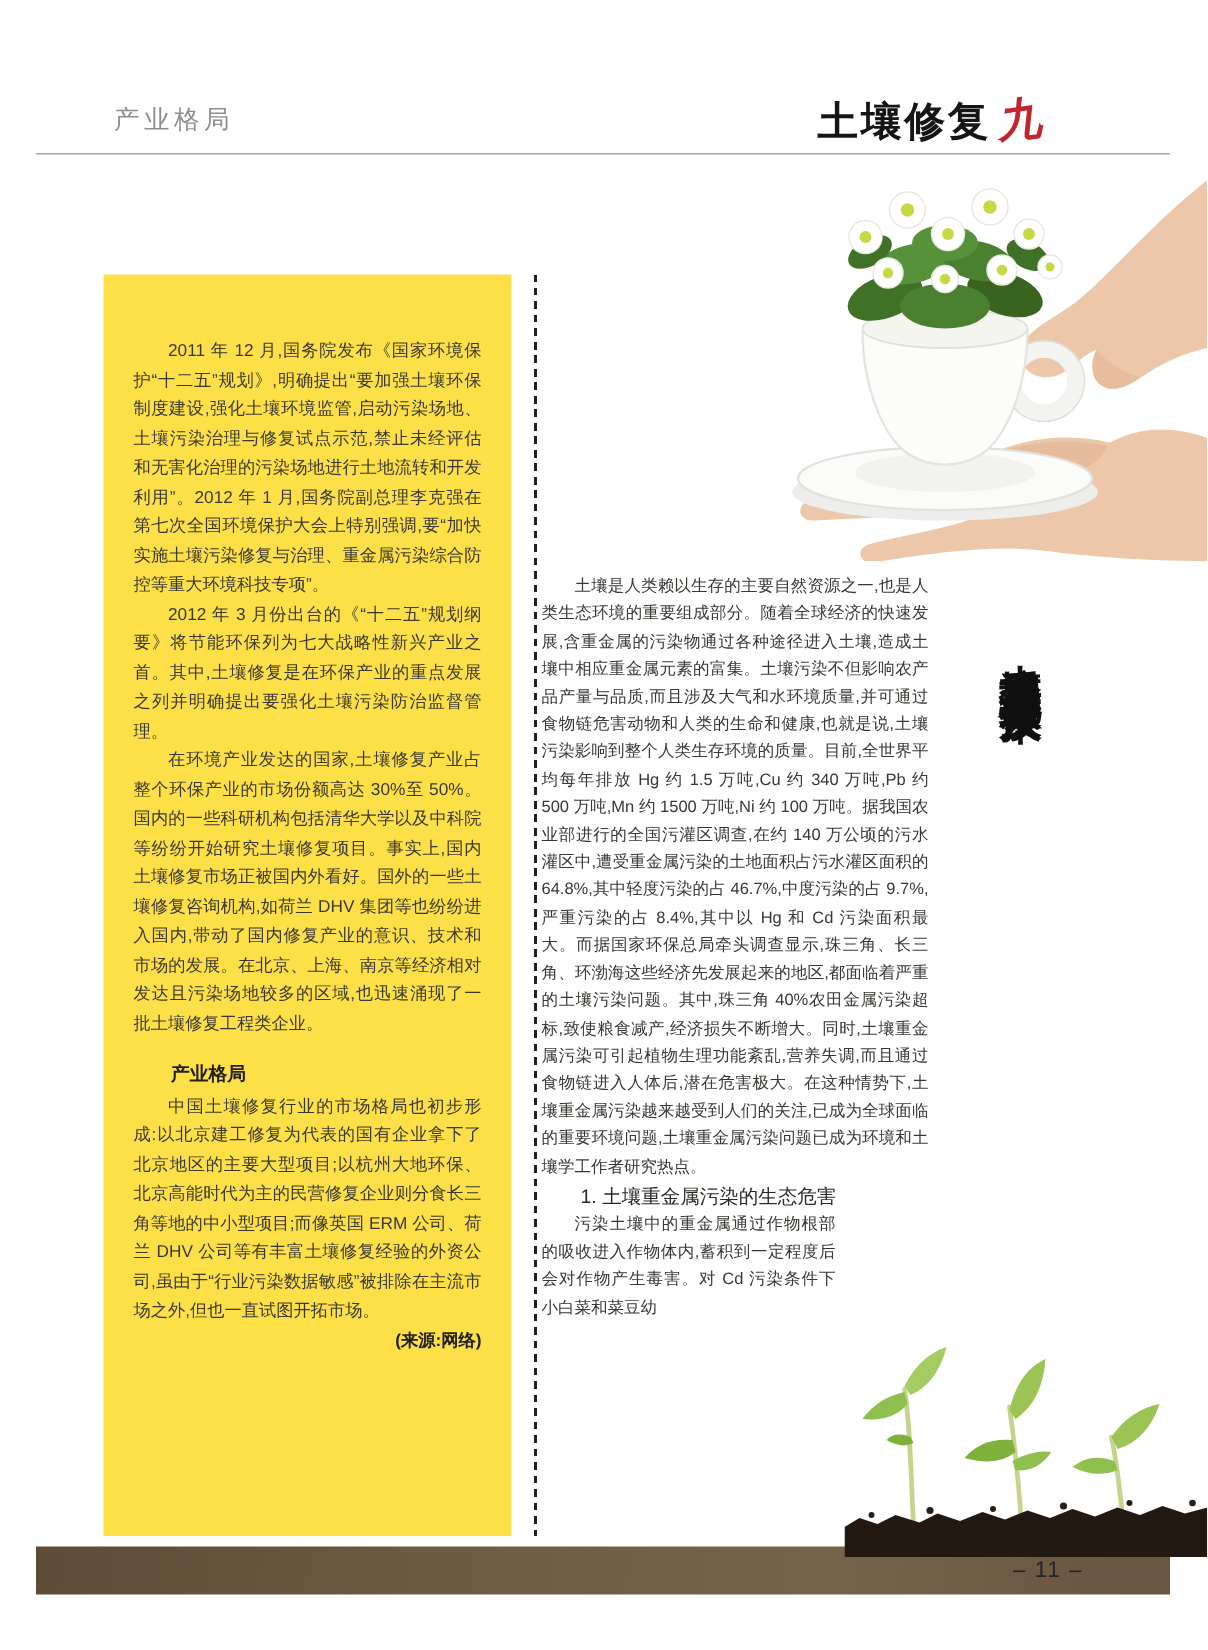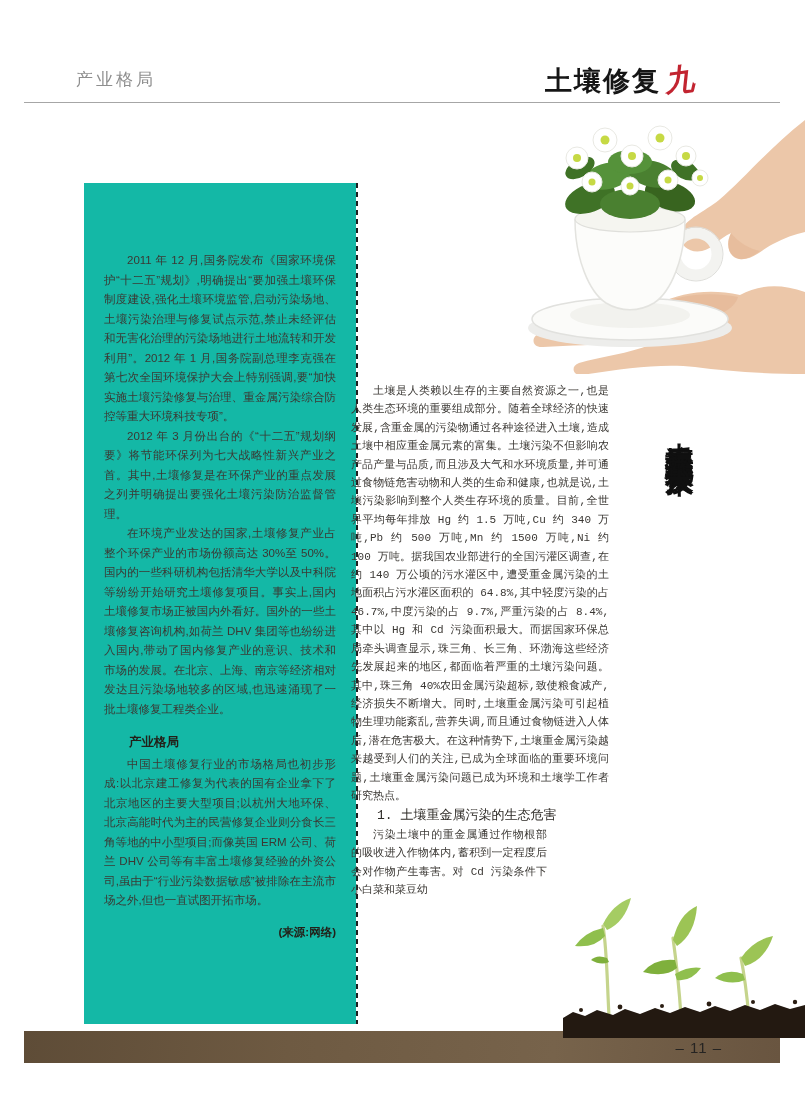--- a/index.html
+++ b/index.html
@@ -9,31 +9,31 @@
   
   .sec-label{position:absolute;left:76px;top:68px;font-size:17px;color:#8e8e8e;letter-spacing:3px;}
   .brand{position:absolute;left:545px;top:60px;display:flex;align-items:center;}
   .brand-text{font-size:27px;font-weight:700;color:#151515;letter-spacing:2px;
               font-family:"Liberation Sans","DejaVu Sans",sans-serif;}
   .brand-mark{font-size:30px;color:#c22430;font-style:italic;font-weight:700;margin-left:3px;
               font-family:"Liberation Serif","DejaVu Serif",serif;transform:rotate(-8deg);}
   .hrule{position:absolute;left:24px;top:102px;width:756px;height:1px;background:#a6a6a6;}
 
   
-  .panel{position:absolute;left:84px;top:183px;width:272px;height:841px;background:#14b8a6;
-         box-sizing:border-box;padding:68px 20px 0 20px;}
+  .panel{position:absolute;left:69px;top:183px;width:272px;height:841px;background:#fde047;
+         box-sizing:border-box;padding:42px 20px 0 20px;}
   .panel p{margin:0;font-size:11.5px;line-height:19.5px;text-align:justify;text-indent:2em;color:#3b3833;}
   .panel h3{margin:14px 0 2px 0;font-size:12.5px;line-height:19.5px;font-weight:700;color:#232019;text-indent:2em;}
-  .panel .src{margin-top:12px;text-align:right;text-indent:0;font-weight:700;color:#232019;}
+  .panel .src{margin-top:0;text-align:right;text-indent:0;font-weight:700;color:#232019;}
 
   .divider{position:absolute;left:356px;top:183px;width:2px;height:841px;
            background:repeating-linear-gradient(to bottom,#1f1f1f 0 5px,transparent 5px 9px);}
 
   
-  .article{position:absolute;left:351px;top:382px;width:258px;font-family:Liberation Mono, monospace;}
+  .article{position:absolute;left:361px;top:382px;width:258px;}
   .article p{margin:0;font-size:11px;line-height:18.4px;text-align:justify;text-indent:2em;color:#3a3733;}
   .article h4{margin:2px 0 0 0;font-size:13px;line-height:18.4px;font-weight:400;text-indent:2em;color:#2c2925;}
   .article .narrow{width:196px;}
 
   .vtitle{position:absolute;left:652px;top:420px;height:440px;width:46px;
           writing-mode:vertical-rl;text-orientation:upright;
           font-family:"Liberation Serif","DejaVu Serif",serif;
           font-size:28px;font-weight:700;letter-spacing:2px;color:#101010;text-align:left;}
 
   

